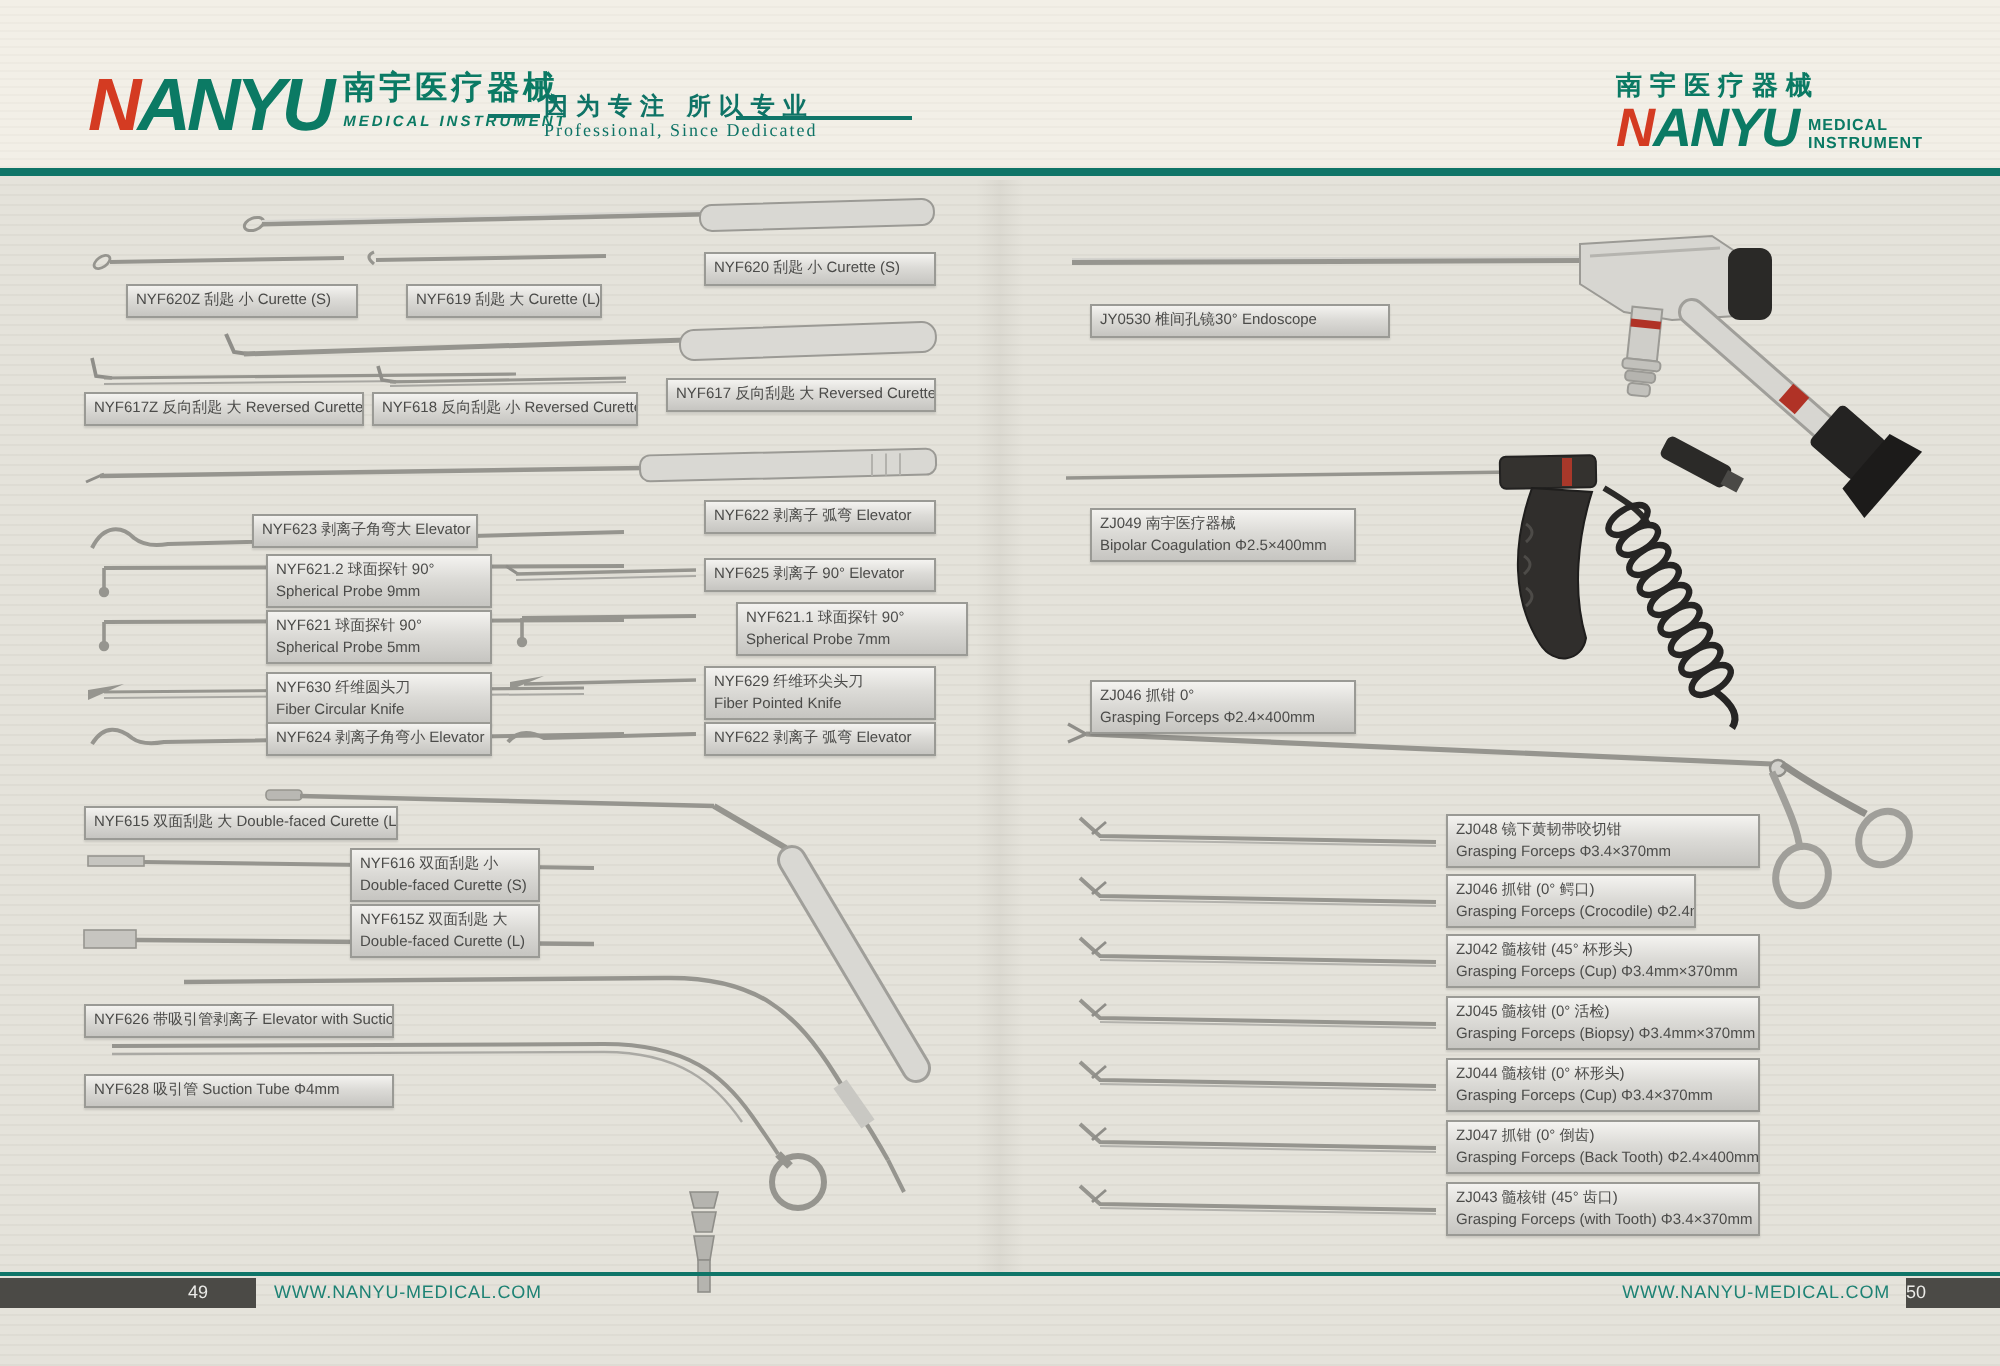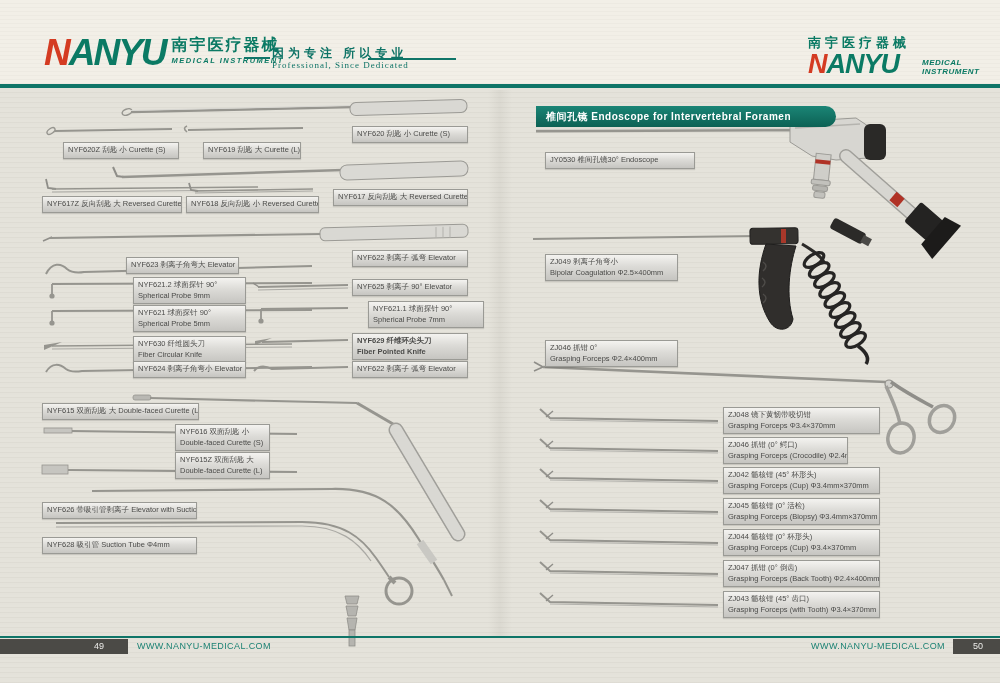--- a/index.html
+++ b/index.html
@@ -23,36 +23,36 @@
   .brand-sub{font-size:7.5px;font-weight:bold;font-style:italic;color:#0b7a64;letter-spacing:1.5px;margin-top:2px;}
   .dash{position:absolute;left:244px;top:57px;width:26px;height:2px;background:#0f7568;}
   .slogan-cn{position:absolute;left:272px;top:45px;font-size:12px;font-weight:bold;color:#0e7366;letter-spacing:4px;}
   .slogan-en{position:absolute;left:272px;top:60px;font-size:9px;color:#0e7366;letter-spacing:1px;font-family:"Liberation Serif",serif;}
   .underline{position:absolute;left:368px;top:58px;width:88px;height:1.5px;background:#0f7568;}
   .logo-right{position:absolute;left:808px;top:34px;}
   .logo-right .brand-cn2{font-size:13px;font-weight:bold;color:#0b7a64;letter-spacing:4px;}
   .logo-right-row{display:flex;align-items:flex-end;}
   .brand-big2{font-size:27px;line-height:24px;font-style:italic;font-weight:900;color:#0b7a64;letter-spacing:-1px;}
   .brand-big2 .red{color:#d43b22;}
-  .logo-right-sub{margin-left:23px;display:flex;flex-direction:column;font-size:8px;font-weight:bold;font-style:italic;color:#0b7a64;line-height:9px;letter-spacing:0.5px;}
+  .logo-right-sub{margin-left:5px;display:flex;flex-direction:column;font-size:8px;font-weight:bold;color:#0b7a64;line-height:9px;letter-spacing:0.5px;}
   
   .banner{position:absolute;left:536px;top:106px;width:300px;height:21px;line-height:21px;
     border-radius:0 11px 11px 0;background:linear-gradient(180deg,#1b8576,#0c6154);
     color:#fff;font-size:10px;font-weight:bold;padding-left:10px;letter-spacing:0.5px;box-sizing:border-box;}
   
   .label-box{position:absolute;box-sizing:border-box;padding:2px 4px;
     background:linear-gradient(180deg,#f4f3f0 0%,#dcdbd7 45%,#c6c5c1 100%);
     border:1px solid #9a9a95;box-shadow:0 1px 1px rgba(0,0,0,0.12);
     color:#4b4b49;font-size:7.5px;line-height:10.5px;white-space:nowrap;overflow:hidden;}
   .label-box span{display:block;}
   
   .pagebar{position:absolute;top:639px;height:15px;background:#4b4a46;color:#ebebe8;
     font-size:9px;line-height:15px;box-sizing:border-box;}
   .pagebar-left{left:0;width:128px;text-align:right;padding-right:24px;}
-  .pagebar-right{left:953px;width:47px;text-align:left;padding-left:20px;}
+  .pagebar-right{left:953px;width:47px;text-align:left;padding-left:0;}
   .site-url{position:absolute;top:641px;font-size:9px;font-weight:normal;color:#1d8274;letter-spacing:0.4px;}
   .url-left{left:137px;}
   .url-right{left:555px;width:390px;text-align:right;}
   .art{position:absolute;left:0;top:0;pointer-events:none;}
 </style>
 </head>
 <body>
 
 <div class="sheet">
 
@@ -274,21 +274,20 @@
           <polyline points="550,573 718,576" fill="none" stroke="#b3b2ad" stroke-width="1"></polyline>
         </g>
         <g>
           <polyline points="540,593 550,602 718,605" fill="none" stroke="#96958f" stroke-width="2"></polyline>
           <polyline points="546,601 553,595" fill="none" stroke="#8f8e89" stroke-width="1.4"></polyline>
           <polyline points="550,604 718,607" fill="none" stroke="#b3b2ad" stroke-width="1"></polyline>
         </g>
       </g>
   </svg>
 
-  <div class="banner"><span>椎间孔镜 Endoscope for Intervertebral Foramen</span></div>
 
   <div id="labels">
       <div class="label-box" style="left: 352px; top: 126px; width: 116px;">
         <span>NYF620 刮匙 小  Curette (S)</span>
       </div>
       <div class="label-box" style="left: 63px; top: 142px; width: 116px;">
         <span>NYF620Z 刮匙 小  Curette (S)</span>
       </div>
       <div class="label-box" style="left: 203px; top: 142px; width: 98px;">
         <span>NYF619 刮匙 大  Curette (L)</span>
@@ -323,21 +322,21 @@
       <div class="label-box" style="left: 352px; top: 250px; width: 116px;">
         <span>NYF622 剥离子 弧弯 Elevator</span>
       </div>
       <div class="label-box" style="left: 352px; top: 279px; width: 116px;">
         <span>NYF625 剥离子 90°  Elevator</span>
       </div>
       <div class="label-box" style="left: 352px; top: 301px; width: 116px; margin-left: 16px;">
         <span>NYF621.1 球面探针 90°</span>
         <span>Spherical Probe 7mm</span>
       </div>
-      <div class="label-box" style="left: 352px; top: 333px; width: 116px; font-weight: bold;">
+      <div class="label-box" style="left: 352px; top: 333px; width: 116px;">
         <span>NYF629 纤维环尖头刀</span>
         <span>Fiber Pointed Knife</span>
       </div>
       <div class="label-box" style="left: 352px; top: 361px; width: 116px;">
         <span>NYF622 剥离子 弧弯 Elevator</span>
       </div>
       <div class="label-box" style="left: 42px; top: 403px; width: 157px;">
         <span>NYF615 双面刮匙 大  Double-faced Curette (L)</span>
       </div>
       <div class="label-box" style="left: 175px; top: 424px; width: 95px;">
@@ -351,21 +350,21 @@
       <div class="label-box" style="left: 42px; top: 502px; width: 155px;">
         <span>NYF626 带吸引管剥离子 Elevator with Suction</span>
       </div>
       <div class="label-box" style="left: 42px; top: 537px; width: 155px;">
         <span>NYF628 吸引管 Suction Tube  Φ4mm</span>
       </div>
       <div class="label-box" style="left: 545px; top: 152px; width: 150px;">
         <span>JY0530 椎间孔镜30°  Endoscope</span>
       </div>
       <div class="label-box" style="left: 545px; top: 254px; width: 133px;">
-        <span>ZJ049 剥离子角弯小</span>
+        <span>ZJ049 南宇医疗器械</span>
         <span>Bipolar Coagulation  Φ2.5×400mm</span>
       </div>
       <div class="label-box" style="left: 545px; top: 340px; width: 133px;">
         <span>ZJ046 抓钳 0°</span>
         <span>Grasping Forceps  Φ2.4×400mm</span>
       </div>
       <div class="label-box" style="left: 723px; top: 407px; width: 157px;">
         <span>ZJ048 镜下黄韧带咬切钳</span>
         <span>Grasping Forceps  Φ3.4×370mm</span>
       </div>

